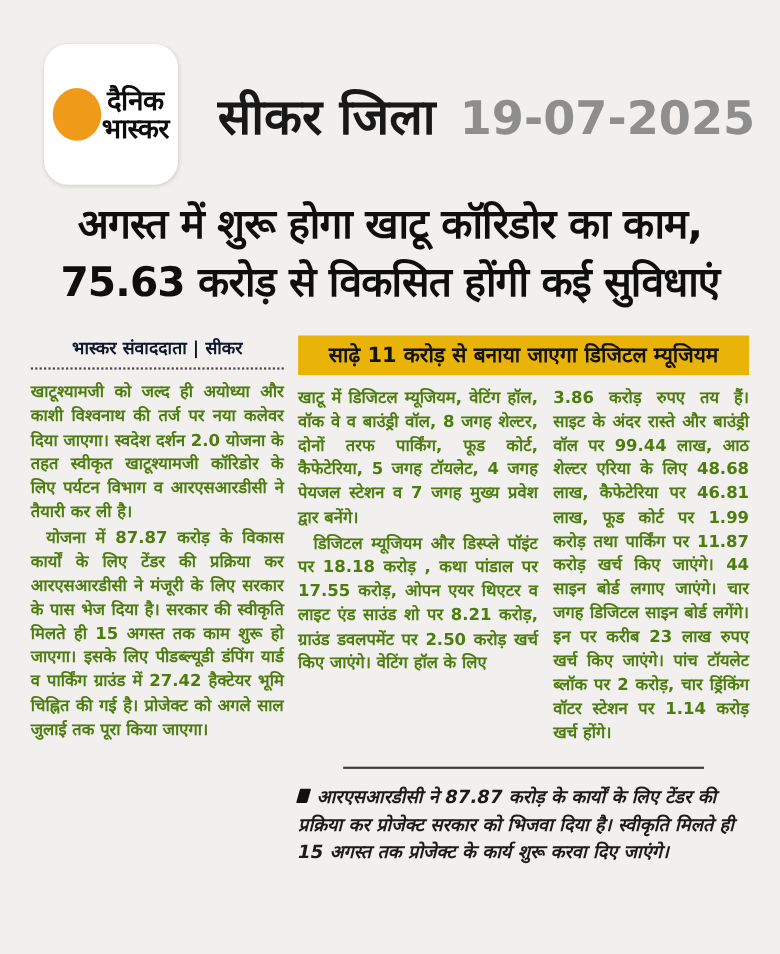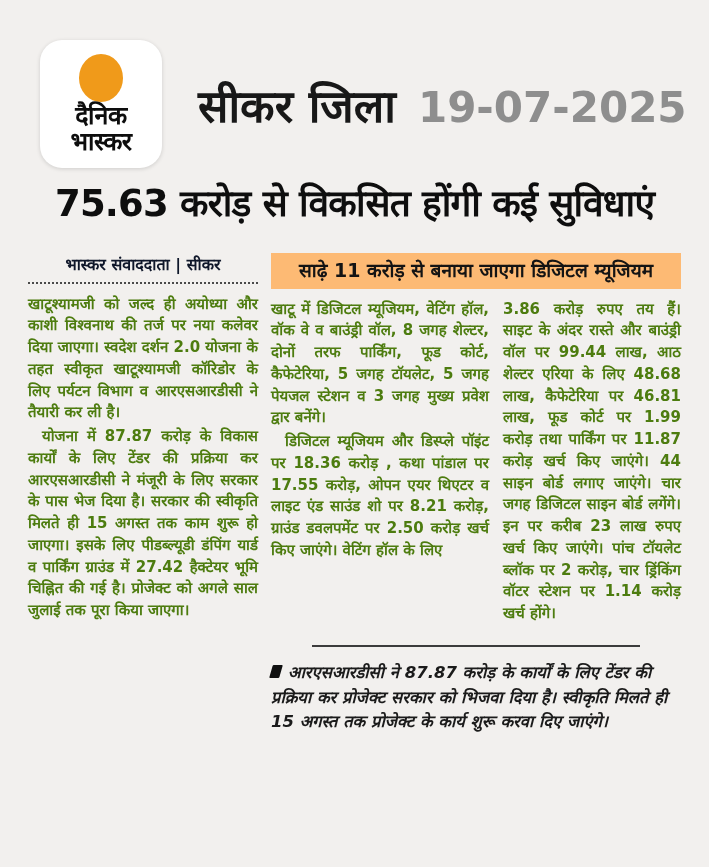--- a/index.html
+++ b/index.html
@@ -10,21 +10,21 @@
     color: #1c1c1c;
     overflow: hidden;
   }
   .page { position: relative; width: 709px; height: 867px; background: #f2f0ee; }
 
   
   .header { display: flex; align-items: center; padding: 40px 30px 0 40px; }
   .logo-card {
     width: 122px; height: 128px; background: #ffffff;
     border-radius: 22px; box-shadow: 0 1px 4px rgba(0,0,0,0.15);
-    display: flex; flex-direction: column; align-items: center; justify-content: center;
+    display: flex; flex-direction: row; align-items: center; justify-content: center;
     flex: 0 0 auto;
   }
   .logo-dot { width: 44px; height: 48px; border-radius: 50%; background: #F09A1A; margin-bottom: 1px; }
   .logo-text { font-weight: bold; font-size: 25px; line-height: 1.02; color: #0d0d0d; text-align: center; letter-spacing: -0.5px; }
   .title-row { display: flex; align-items: baseline; margin-left: 36px; gap: 22px; }
   .page-title { font-size: 45px; font-weight: bold; color: #181818; white-space: nowrap; text-align: right; }
   .page-date  { font-size: 42px; font-weight: bold; color: #8e8e8e; white-space: nowrap; }
 
   
   .article { padding: 0 28px; }
@@ -44,21 +44,21 @@
   .content { display: flex; margin-top: 22px; gap: 13px; }
   .col-left { width: 230px; flex: 0 0 auto; }
   .col-rest { flex: 1 1 auto; min-width: 0; }
 
   .byline {
     text-align: center; font-weight: 700; font-size: 16px; color: #0f172a;
     padding-bottom: 7px; border-bottom: 2px dotted #4a4a4a; margin-bottom: 10px;
     white-space: nowrap;
   }
   .subhead-bar {
-    background: #fdba74; color: #141414;
+    background: #eab308; color: #141414;
     text-align: center; font-weight: 700; font-size: 19px;
     padding: 4px 2px 6px; margin-bottom: 10px; white-space: nowrap;
   }
   .cols2 { display: flex; gap: 14px; }
   .col-mid { width: 218px; flex: 0 0 auto; }
   .col-right { flex: 1 1 auto; min-width: 0; }
 
   p.body {
     font-size: 15px; line-height: 1.45; text-align: justify;
     font-weight: 600; color: #4d7c0f; margin-bottom: 2px;
@@ -89,38 +89,39 @@
     <div class="title-row">
       <div class="page-title">सीकर जिला</div>
       <div class="page-date">19-07-2025</div>
     </div>
   </div>
 
   <div class="article">
 
 
     <div class="headline">
+      <span class="hl-line">अगस्त में शुरू होगा खाटू कॉरिडोर का काम,</span>
       <span class="hl-line">75.63 करोड़ से विकसित होंगी कई सुविधाएं</span>
     </div>
 
     <div class="content">
 
       <div class="col-left">
         <div class="byline">भास्कर संवाददाता | सीकर</div>
         <p class="body">खाटूश्यामजी को जल्द ही अयोध्या और काशी विश्वनाथ की तर्ज पर नया कलेवर दिया जाएगा। स्वदेश दर्शन 2.0 योजना के तहत स्वीकृत खाटूश्यामजी कॉरिडोर के लिए पर्यटन विभाग व आरएसआरडीसी ने तैयारी कर ली है।</p>
         <p class="body indent">योजना में 87.87 करोड़ के विकास कार्यों के लिए टेंडर की प्रक्रिया कर आरएसआरडीसी ने मंजूरी के लिए सरकार के पास भेज दिया है। सरकार की स्वीकृति मिलते ही 15 अगस्त तक काम शुरू हो जाएगा। इसके लिए पीडब्ल्यूडी डंपिंग यार्ड व पार्किंग ग्राउंड में 27.42 हैक्टेयर भूमि चिह्नित की गई है। प्रोजेक्ट को अगले साल जुलाई तक पूरा किया जाएगा।</p>
       </div>
 
       <div class="col-rest">
         <div class="subhead-bar">साढ़े 11 करोड़ से बनाया जाएगा डिजिटल म्यूजियम</div>
 
         <div class="cols2">
           <div class="col-mid">
-            <p class="body">खाटू में डिजिटल म्यूजियम, वेटिंग हॉल, वॉक वे व बाउंड्री वॉल, 8 जगह शेल्टर, दोनों तरफ पार्किंग, फूड कोर्ट, कैफेटेरिया, 5 जगह टॉयलेट, 5 जगह पेयजल स्टेशन व 3 जगह मुख्य प्रवेश द्वार बनेंगे।</p>
-            <p class="body indent">डिजिटल म्यूजियम और डिस्प्ले पॉइंट पर 18.36 करोड़ , कथा पांडाल पर 17.55 करोड़, ओपन एयर थिएटर व लाइट एंड साउंड शो पर 8.21 करोड़, ग्राउंड डवलपमेंट पर 2.50 करोड़ खर्च किए जाएंगे। वेटिंग हॉल के लिए</p>
+            <p class="body">खाटू में डिजिटल म्यूजियम, वेटिंग हॉल, वॉक वे व बाउंड्री वॉल, 8 जगह शेल्टर, दोनों तरफ पार्किंग, फूड कोर्ट, कैफेटेरिया, 5 जगह टॉयलेट, 4 जगह पेयजल स्टेशन व 7 जगह मुख्य प्रवेश द्वार बनेंगे।</p>
+            <p class="body indent">डिजिटल म्यूजियम और डिस्प्ले पॉइंट पर 18.18 करोड़ , कथा पांडाल पर 17.55 करोड़, ओपन एयर थिएटर व लाइट एंड साउंड शो पर 8.21 करोड़, ग्राउंड डवलपमेंट पर 2.50 करोड़ खर्च किए जाएंगे। वेटिंग हॉल के लिए</p>
           </div>
           <div class="col-right">
             <p class="body">3.86 करोड़ रुपए तय हैं। साइट के अंदर रास्ते और बाउंड्री वॉल पर 99.44 लाख, आठ शेल्टर एरिया के लिए 48.68 लाख, कैफेटेरिया पर 46.81 लाख, फूड कोर्ट पर 1.99 करोड़ तथा पार्किंग पर 11.87 करोड़ खर्च किए जाएंगे। 44 साइन बोर्ड लगाए जाएंगे। चार जगह डिजिटल साइन बोर्ड लगेंगे। इन पर करीब 23 लाख रुपए खर्च किए जाएंगे। पांच टॉयलेट ब्लॉक पर 2 करोड़, चार ड्रिंकिंग वॉटर स्टेशन पर 1.14 करोड़ खर्च होंगे।</p>
           </div>
         </div>
 
         <div class="quote-divider"></div>
 
         <div class="quote">
           <span class="quote-flag"></span><span>आरएसआरडीसी ने 87.87 करोड़ के कार्यों के लिए टेंडर की प्रक्रिया कर प्रोजेक्ट सरकार को भिजवा दिया है। स्वीकृति मिलते ही 15 अगस्त तक प्रोजेक्ट के कार्य शुरू करवा दिए जाएंगे।</span>

